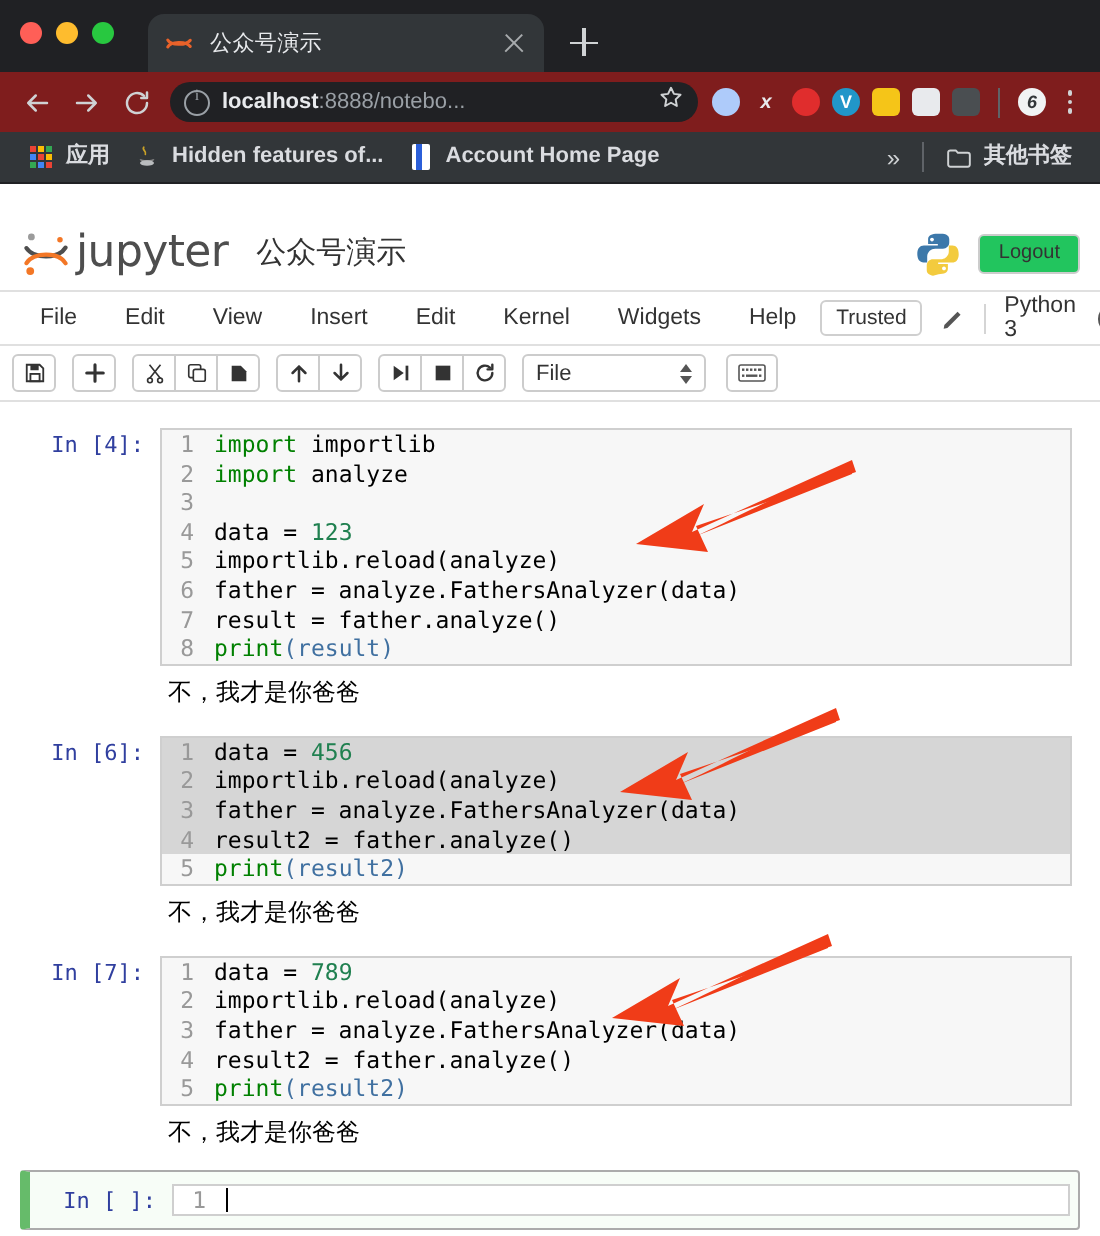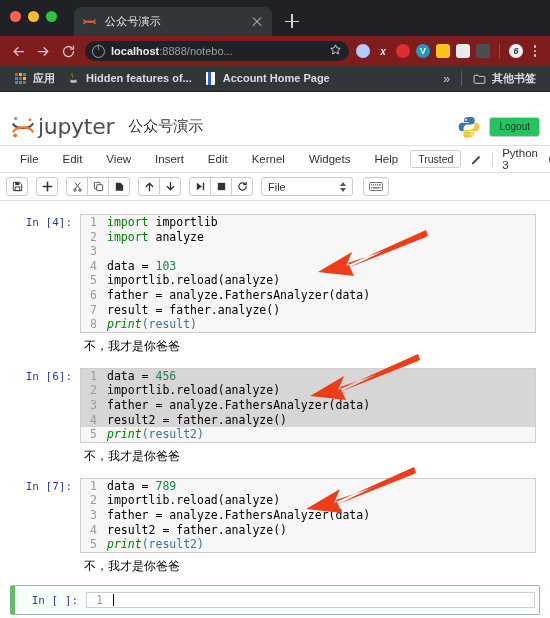--- a/index.html
+++ b/index.html
@@ -381,21 +381,21 @@
     -webkit-user-select:none;
   }
   .code {
     flex: 1 1 auto;
     padding-left: 4px;
     color: #000;
     min-width:0;
   }
   .k  { color: #008000; font-weight: normal; }  
   .n  { color: #208050; }                      
-  .bi { color: #008000; font-style: italic; }                      
+  .bi { color: #008000; }                      
   .p  { color: #4070a0; }                      
 
   .caret {
     display:inline-block;
     width: 1px; height: 12px;
     background:#000;
     vertical-align: -2px;
   }
 
   .output {
@@ -697,21 +697,21 @@
     </span>
   </div>
 
   <div class="nb" id="notebook-container">
       <div class="cell">
         <div class="prompt">In [4]:</div>
         <div class="input-area">
           <div class="codeline"><span class="ln">1</span><span class="code"><span class="k">import</span><span> importlib</span></span></div>
           <div class="codeline"><span class="ln">2</span><span class="code"><span class="k">import</span><span> analyze</span></span></div>
           <div class="codeline"><span class="ln">3</span><span class="code">&nbsp;</span></div>
-          <div class="codeline"><span class="ln">4</span><span class="code"><span>data = </span><span class="n">103</span></span></div>
+          <div class="codeline"><span class="ln">4</span><span class="code"><span>data = </span><span class="n">123</span></span></div>
           <div class="codeline"><span class="ln">5</span><span class="code"><span>importlib.reload(analyze)</span></span></div>
           <div class="codeline"><span class="ln">6</span><span class="code"><span>father = analyze.FathersAnalyzer(data)</span></span></div>
           <div class="codeline"><span class="ln">7</span><span class="code"><span>result = father.analyze()</span></span></div>
           <div class="codeline"><span class="ln">8</span><span class="code"><span class="bi">print</span><span class="p">(result)</span></span></div>
         </div>
       </div>
       <div class="output">
         <div class="prompt">&nbsp;</div>
         <div class="output-text">不，我才是你爸爸</div>
       </div>

